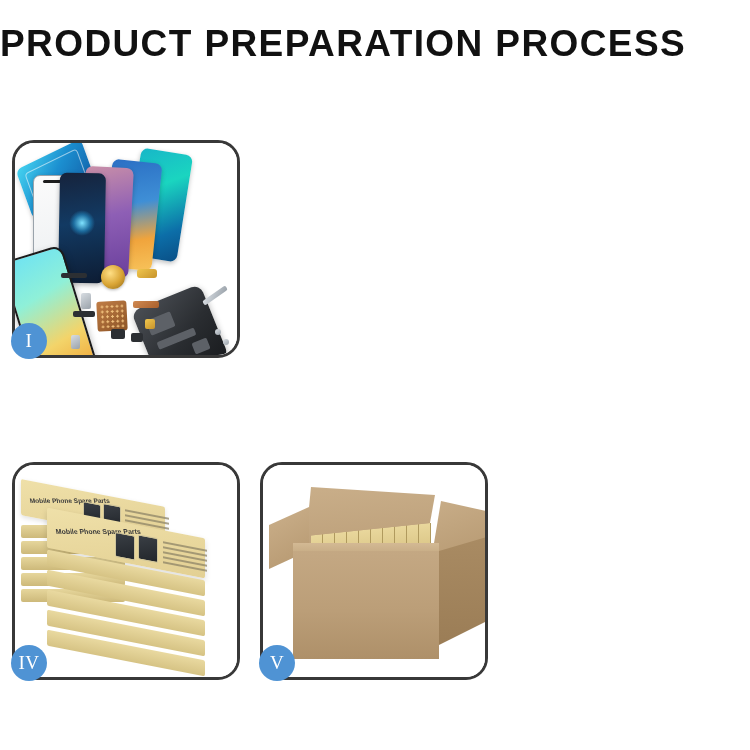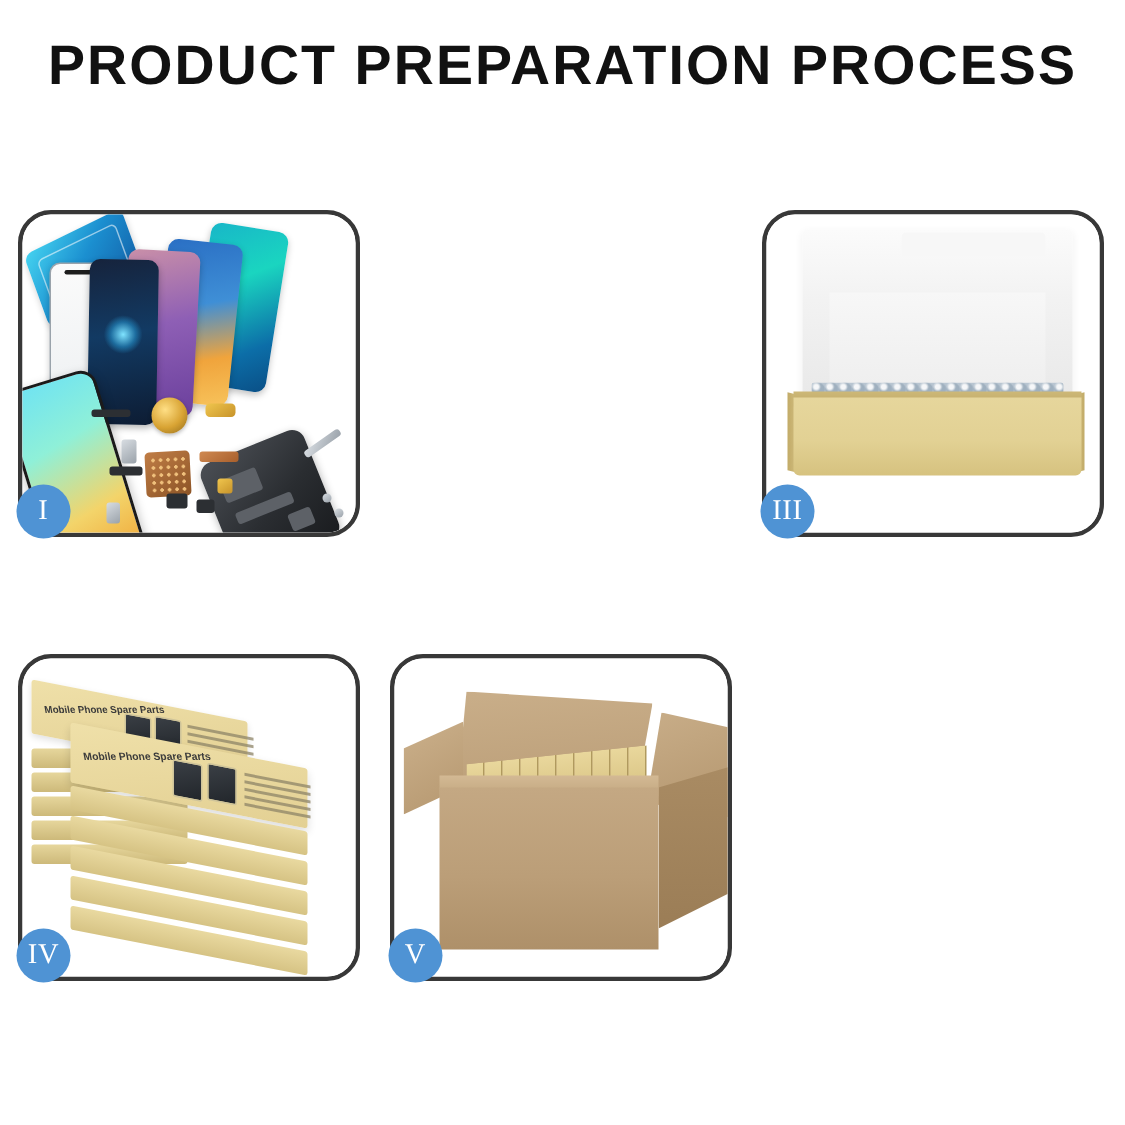--- a/index.html
+++ b/index.html
@@ -4,42 +4,42 @@
 <style>
   html,body{margin:0;padding:0;}
   body{
     width:750px;height:750px;background:#ffffff;
     font-family:"Liberation Sans", sans-serif;
     overflow:hidden;position:relative;
   }
   .page{position:relative;width:750px;height:750px;}
 
   
-  .header{position:absolute;left:0;top:24px;width:750px;text-align:center;}
+  .header{position:absolute;left:0;top:24px;width:750px;text-align:left;}
   .title{
     font-size:37px;font-weight:700;color:#111;letter-spacing:1.4px;
     line-height:1.1;white-space:nowrap;font-family:"Liberation Sans", sans-serif;
   }
   .subtitle{
     margin-top:9px;font-size:15.2px;color:#1b1b1b;letter-spacing:.2px;
     white-space:nowrap;font-family:"Liberation Sans", sans-serif;
   }
 
   
   .grid{position:absolute;left:12px;top:140px;width:726px;height:545px;}
   .panel{
     position:absolute;width:228px;height:218px;
     border:3.5px solid #383838;border-radius:22px;
     background:#ffffff;box-sizing:border-box;overflow:visible;
   }
   .panel .inner{
     position:absolute;inset:0;border-radius:19px;overflow:hidden;background:#fff;
   }
   .c0{left:0}.c1{left:248px}.c2{left:496px}
-  .r0{top:0}.r1{top:296px}
+  .r0{top:0}.r1{top:322px}
 
   .badge{
     position:absolute;left:-4px;bottom:-4px;width:36px;height:36px;border-radius:50%;
     background:#4f93d4;color:#fff;display:flex;align-items:center;justify-content:center;
     font-family:"Liberation Serif", serif;font-size:19px;letter-spacing:.5px;
     z-index:9;box-shadow:0 0 0 0 rgba(0,0,0,0);
   }
 
   
   .p1{background:linear-gradient(160deg,#fdfdfd 0%,#f4f4f4 60%,#ececec 100%);}
@@ -235,34 +235,20 @@
         <div class="part silv" style="left:56px;top:192px;width:9px;height:14px;border-radius:2px;"></div>
         <div class="part gold" style="left:130px;top:176px;width:10px;height:10px;"></div>
         <div class="part silv" style="left:200px;top:186px;width:6px;height:6px;border-radius:50%;"></div>
         <div class="part silv" style="left:208px;top:196px;width:6px;height:6px;border-radius:50%;"></div>
         <div class="part silv" style="left:186px;top:150px;width:28px;height:5px;transform:rotate(-35deg);"></div>
       </div>
       <div class="badge">I</div>
     </div>
 
 
-    <div class="panel c2 r0">
-      <div class="inner p3">
-        <div class="lid">
-          <div class="lidtab"></div>
-          <div class="lidin"></div>
-        </div>
-        <div class="boxcornerL"></div>
-        <div class="boxcornerR"></div>
-        <div class="boxfillb"></div>
-        <div class="boxlip"></div>
-        <div class="boxbase"></div>
-      </div>
-      <div class="badge">III</div>
-    </div>
 
     <div class="panel c0 r1">
       <div class="inner p4">
         <div class="stack">
 
           <div class="sbox sb-side" style="left:0;top:46px;width:104px;height:13px;"></div>
           <div class="sbox sb-side" style="left:0;top:62px;width:104px;height:13px;"></div>
           <div class="sbox sb-side" style="left:0;top:78px;width:104px;height:13px;"></div>
           <div class="sbox sb-side" style="left:0;top:94px;width:104px;height:13px;"></div>
           <div class="sbox sb-side" style="left:0;top:110px;width:104px;height:13px;"></div>

